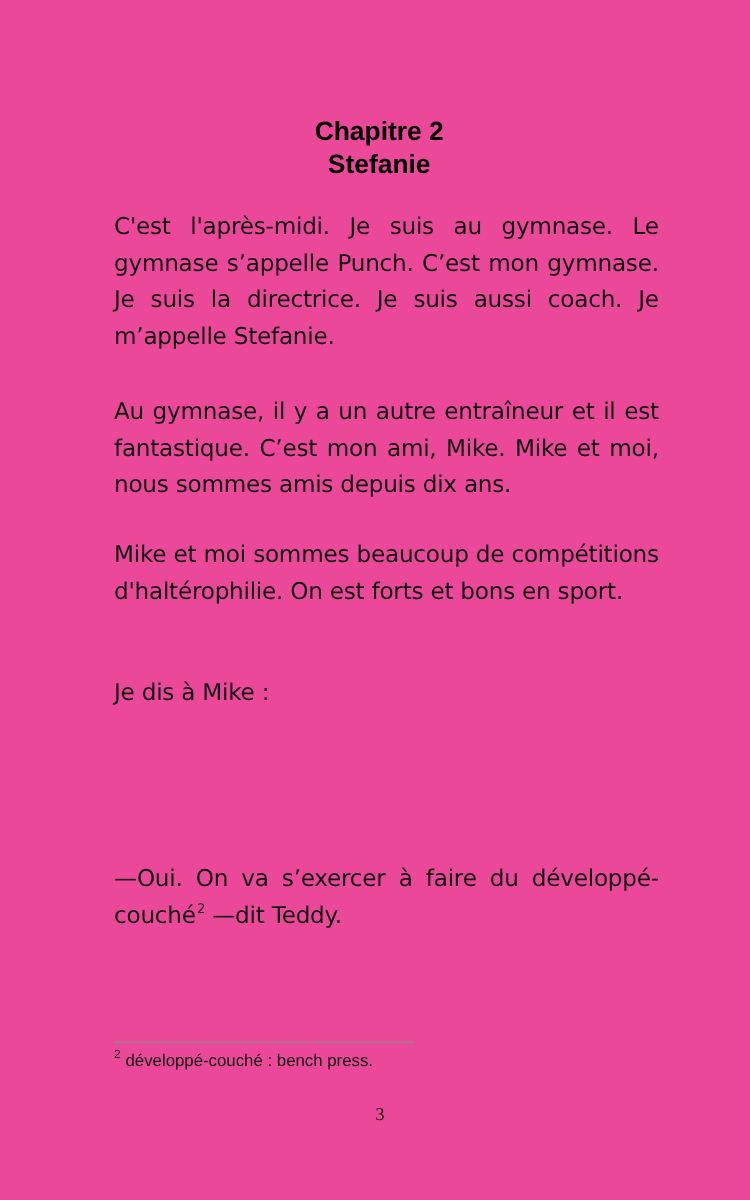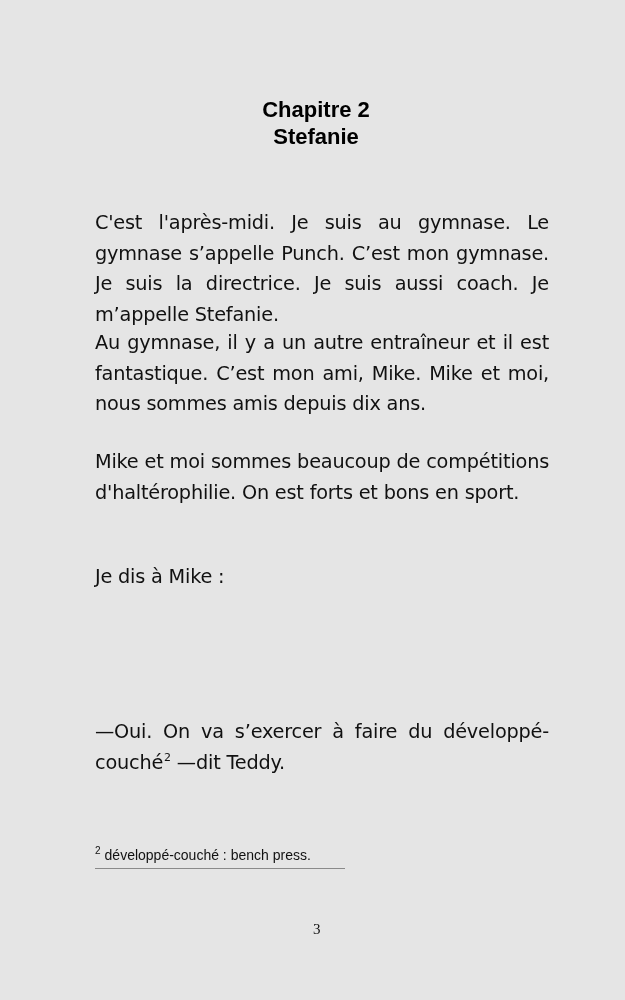--- a/index.html
+++ b/index.html
@@ -12,21 +12,21 @@
       height: 1000px;
       position: relative;
       overflow: hidden;
       color: #111111;
     }
     .page {
       position: absolute;
       left: 0; top: 0;
       width: 625px;
       height: 1000px;
-      background: #e5e5e5;
+      background: #ec4899;
     }
     .chapter-heading {
       position: absolute;
       left: 0;
       top: 96px;
       width: 632px;
       text-align: center;
       font-family: "Liberation Sans", sans-serif;
       font-weight: bold;
       font-size: 22px;
@@ -41,21 +41,21 @@
       font-size: 19.3px;
       line-height: 30.5px;
       color: #111;
       letter-spacing: -0.2px;
     }
     .para {
       margin: 0;
       text-align: justify;
       text-align-last: left;
     }
-    .p1 { top: 174px; margin-top: 34px; }
+    .p1 { top: 174px; }
     .p2 { top: 328px; }
     .p3 { top: 447px; }
     .p3b { top: 538px; margin-top: 24px; }
     .p4 { top: 596px; }
     .p5 { top: 717px; }
     sup.fnref {
       font-size: 11px;
       line-height: 0;
       vertical-align: 8px;
       margin-left: 1px;
@@ -64,21 +64,21 @@
       position: absolute;
       left: 95px;
       top: 868px;
       width: 250px;
       height: 0;
       border-top: 1.5px solid #8a8a8a;
     }
     .footnote {
       position: absolute;
       left: 95px;
-      top: 845px;
+      top: 873px;
       font-family: "Liberation Sans", sans-serif;
       font-size: 14px;
       line-height: 20px;
       color: #111;
     }
     .footnote sup {
       font-size: 10px;
       vertical-align: 6px;
       line-height: 0;
       margin-right: 4px;

